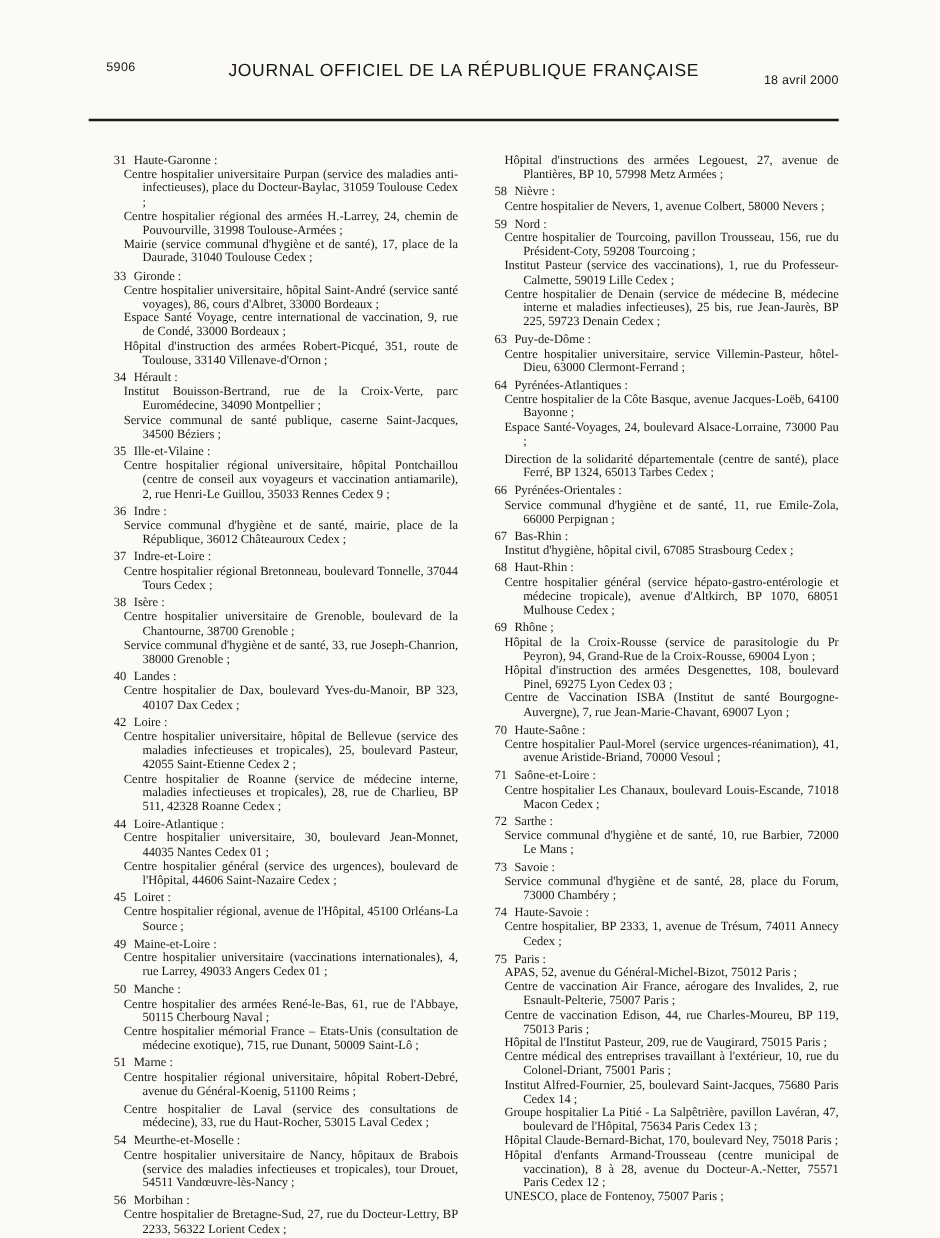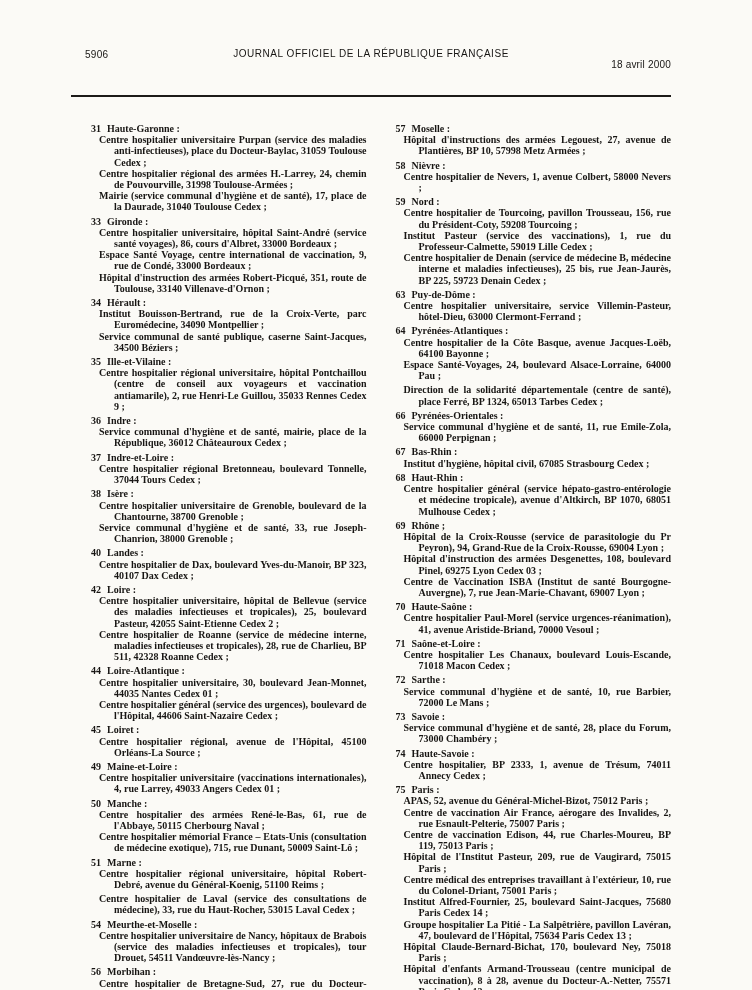--- a/index.html
+++ b/index.html
@@ -19,39 +19,39 @@
     padding-top: 72px;
     font-family: "Liberation Sans", sans-serif;
     height: 13px;
     font-size: 10px;
   }
   .page-number { position: absolute; left: 14px; top: 49px; letter-spacing: 0.3px; }
   .journal-title {
     position: absolute; left: 50%; top: 48px;
     transform: translateX(-50%);
     white-space: nowrap;
-    font-size: 10px;
+    font-size: 14px;
     letter-spacing: 0.55px;
   }
   .issue-date { position: absolute; right: 0; top: 59px; letter-spacing: 0.2px; }
   .header-rule {
     height: 2px;
     background: #1c1a18;
     margin-top: 10px;
   }
   .columns {
     display: flex;
     gap: 22px;
     padding: 23px 0 0 13px;
     font-size: 10px;
     line-height: 11.2px;
     text-align: justify;
   }
   .col { width: 284px; }
-  .dept { margin-top: 3px; font-weight: bold; }
+  .dept { margin-top: 3px; }
   .dept-h { padding-left: 7px; }
   .dept-num { margin-right: 6px; }
   .entry {
     margin: 0;
     padding-left: 30px;
     text-indent: -15px;
   }
 </style>
 </head>
 <body>
@@ -137,41 +137,40 @@
           <div class="dept-h"><span class="dept-num">54</span><span class="dept-name">Meurthe-et-Moselle :</span></div>
           <p class="entry">Centre hospitalier universitaire de Nancy, hôpitaux de Brabois (service des maladies infectieuses et tropicales), tour Drouet, 54511 Vandœuvre-lès-Nancy ;</p>
         </div>
         <div class="dept">
           <div class="dept-h"><span class="dept-num">56</span><span class="dept-name">Morbihan :</span></div>
           <p class="entry">Centre hospitalier de Bretagne-Sud, 27, rue du Docteur-Lettry, BP 2233, 56322 Lorient Cedex ;</p>
         </div>
       </div>
     <div class="col">
         <div class="dept">
-          <div class="dept-h"><span class="dept-num">57</span><span class="dept-name">Moselle :</span></div>
           <p class="entry">Hôpital d'instructions des armées Legouest, 27, avenue de Plantières, BP 10, 57998 Metz Armées ;</p>
         </div>
         <div class="dept">
           <div class="dept-h"><span class="dept-num">58</span><span class="dept-name">Nièvre :</span></div>
           <p class="entry">Centre hospitalier de Nevers, 1, avenue Colbert, 58000 Nevers ;</p>
         </div>
         <div class="dept">
           <div class="dept-h"><span class="dept-num">59</span><span class="dept-name">Nord :</span></div>
           <p class="entry">Centre hospitalier de Tourcoing, pavillon Trousseau, 156, rue du Président-Coty, 59208 Tourcoing ;</p>
           <p class="entry">Institut Pasteur (service des vaccinations), 1, rue du Professeur-Calmette, 59019 Lille Cedex ;</p>
           <p class="entry">Centre hospitalier de Denain (service de médecine B, médecine interne et maladies infectieuses), 25 bis, rue Jean-Jaurès, BP 225, 59723 Denain Cedex ;</p>
         </div>
         <div class="dept">
           <div class="dept-h"><span class="dept-num">63</span><span class="dept-name">Puy-de-Dôme :</span></div>
           <p class="entry">Centre hospitalier universitaire, service Villemin-Pasteur, hôtel-Dieu, 63000 Clermont-Ferrand ;</p>
         </div>
         <div class="dept">
           <div class="dept-h"><span class="dept-num">64</span><span class="dept-name">Pyrénées-Atlantiques :</span></div>
           <p class="entry">Centre hospitalier de la Côte Basque, avenue Jacques-Loëb, 64100 Bayonne ;</p>
-          <p class="entry">Espace Santé-Voyages, 24, boulevard Alsace-Lorraine, 64000 Pau ;</p>
+          <p class="entry">Espace Santé-Voyages, 24, boulevard Alsace-Lorraine, 73000 Pau ;</p>
         </div>
         <div class="dept">
           <p class="entry">Direction de la solidarité départementale (centre de santé), place Ferré, BP 1324, 65013 Tarbes Cedex ;</p>
         </div>
         <div class="dept">
           <div class="dept-h"><span class="dept-num">66</span><span class="dept-name">Pyrénées-Orientales :</span></div>
           <p class="entry">Service communal d'hygiène et de santé, 11, rue Emile-Zola, 66000 Perpignan ;</p>
         </div>
         <div class="dept">
           <div class="dept-h"><span class="dept-num">67</span><span class="dept-name">Bas-Rhin :</span></div>

